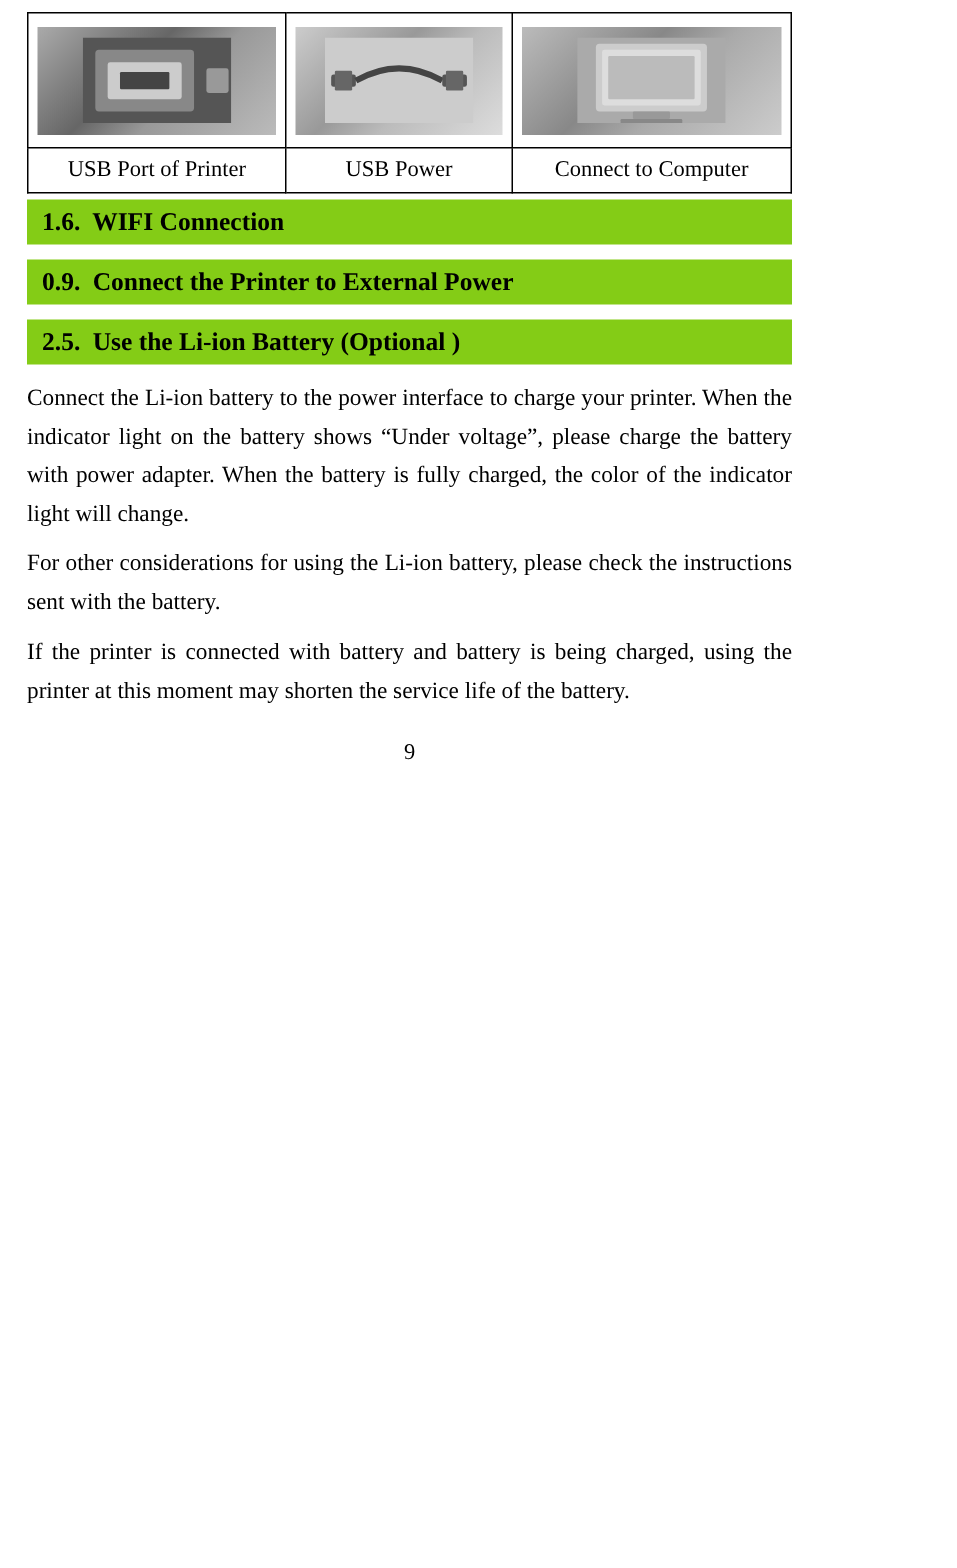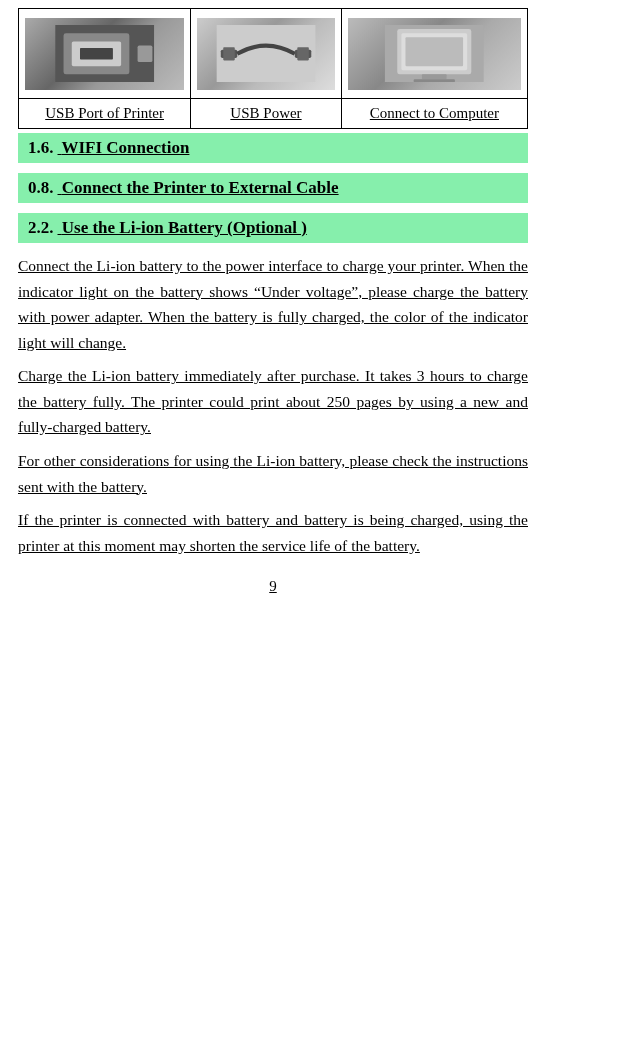--- a/index.html
+++ b/index.html
@@ -16,21 +16,20 @@
       font-size: 16px;
       color: #000000;
       padding: 0;
     }
 
     .page-container {
       width: 546px;
       min-height: 1045px;
       padding: 8px 18px 20px 18px;
       position: relative;
-      text-decoration: underline;
     }
 
     
     .image-table {
       width: 100%;
       border-collapse: collapse;
       margin-bottom: 4px;
     }
 
     .image-table td {
@@ -70,21 +69,21 @@
     .img-usb-cable {
       background: linear-gradient(135deg, #ccc 0%, #999 40%, #bbb 60%, #ddd 100%);
     }
 
     .img-connect-computer {
       background: linear-gradient(135deg, #bbb 0%, #888 40%, #aaa 60%, #ccc 100%);
     }
 
     
     .section-heading {
-      background-color: #86efac;
+      background-color: #84cc16;
       padding: 5px 10px;
       font-size: 17px;
       font-weight: bold;
       margin-bottom: 10px;
       margin-top: 4px;
     }
 
     .section-heading .section-number {
       display: inline-block;
       margin-right: 4px;
@@ -166,33 +165,30 @@
     </tr>
   </tbody>
     </table>
 
   <div class="section-heading">
     <span class="section-number">1.6.</span>
     <span>WIFI Connection</span>
   </div>
 
   <div class="section-heading">
-    <span class="section-number">0.8.</span>
-    <span>Connect the Printer to External Cable</span>
+    <span class="section-number">0.9.</span>
+    <span>Connect the Printer to External Power</span>
   </div>
 
   <div class="section-heading">
-    <span class="section-number">2.2.</span>
+    <span class="section-number">2.5.</span>
     <span>Use the Li-ion Battery (Optional )</span>
   </div>
   <div class="body-text">
     <p>Connect the Li-ion battery to the power interface to charge your printer. When the indicator light on the battery shows “Under voltage”, please charge the battery with power adapter. When the battery is fully charged, the color of the indicator light will change.</p>
-  </div>
-  <div class="body-text">
-    <p>Charge the Li-ion battery immediately after purchase. It takes 3 hours to charge  the  battery  fully.  The  printer  could  print  about  250  pages  by using a new and fully-charged battery.</p>
   </div>
   <div class="body-text">
     <p>For  other  considerations  for  using  the  Li-ion  battery,  please  check  the instructions sent with the battery.</p>
   </div>
   <div class="body-text">
     <p>If  the  printer  is  connected  with  battery  and  battery  is  being  charged, using  the  printer  at  this  moment  may  shorten  the  service  life  of  the battery.</p>
   </div>
 
   <div class="page-number">9</div>
 

